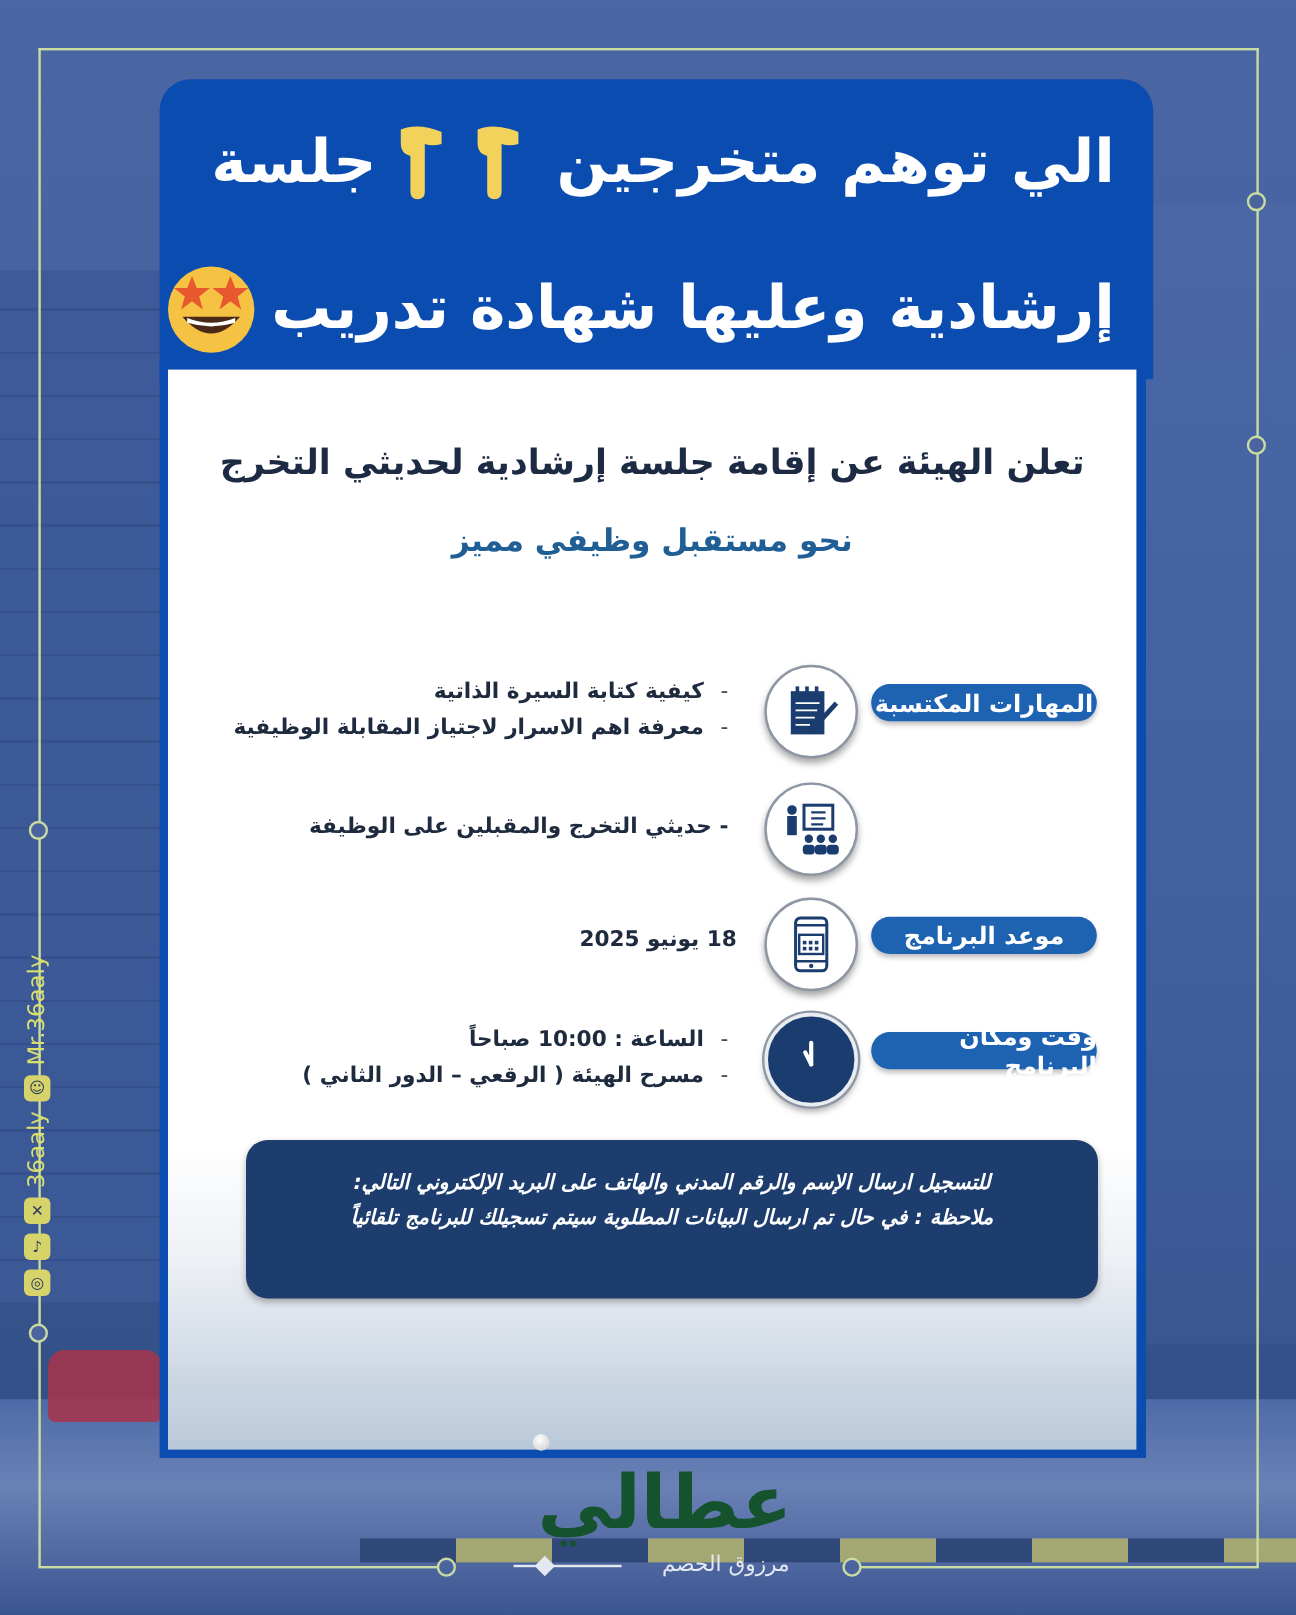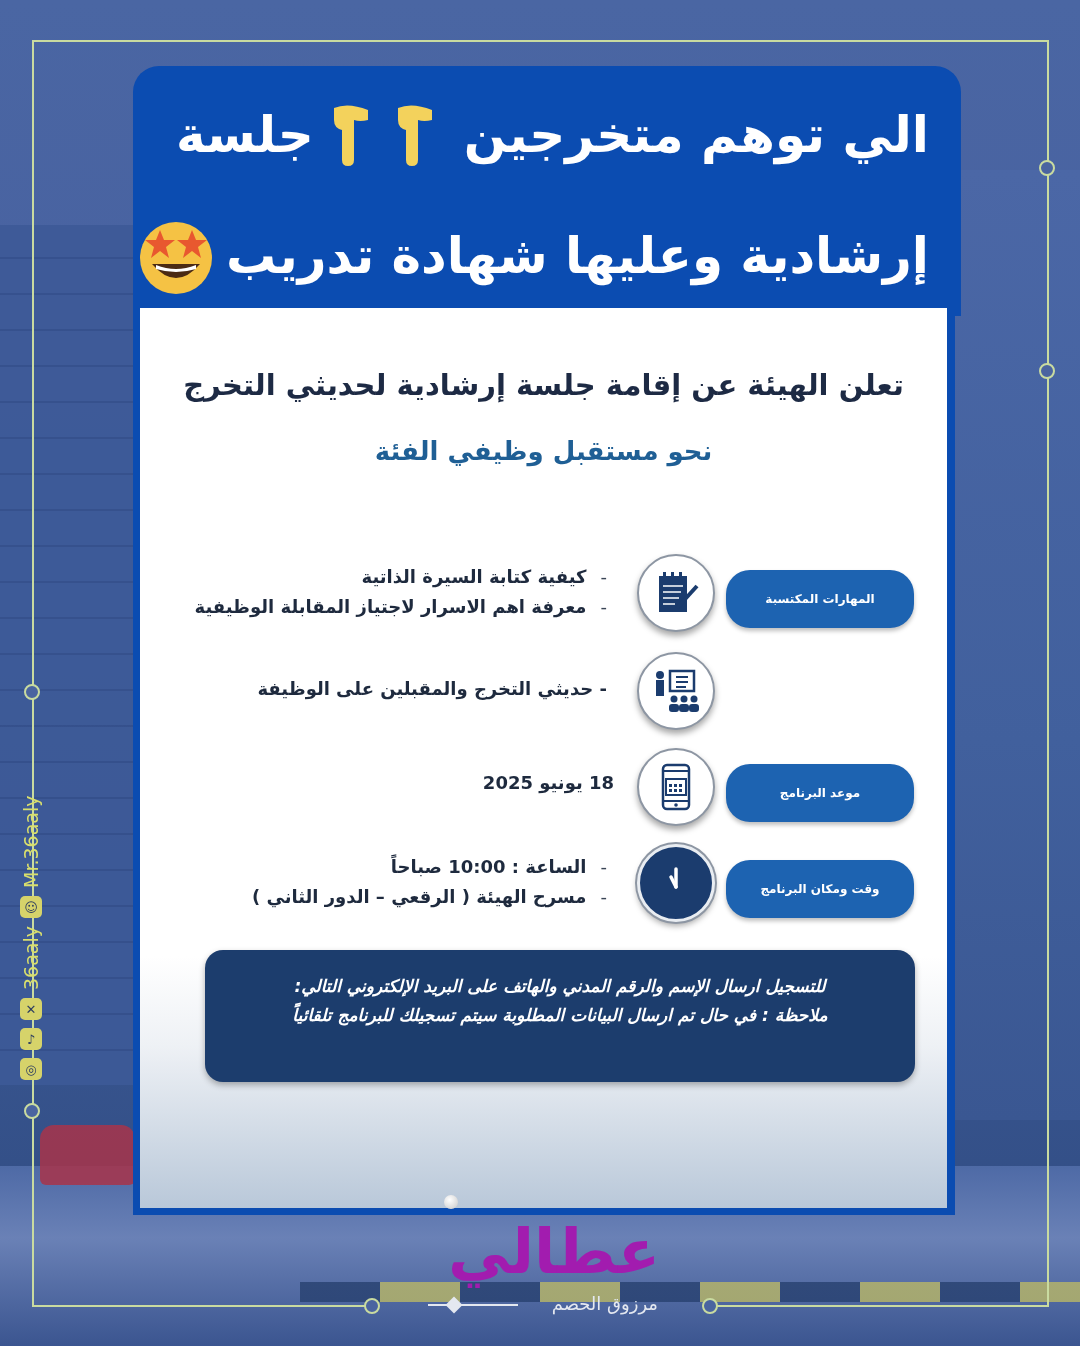--- a/index.html
+++ b/index.html
@@ -89,23 +89,23 @@
     .headline {
       position: absolute; left: 0; top: 60px; width: 807px; text-align: center;
       color: #1d2a44; font-weight: bold; font-size: 29px; direction: rtl;
     }
     .subheadline {
       position: absolute; left: 0; top: 128px; width: 807px; text-align: center;
       color: #1f5f95; font-weight: bold; font-size: 26px; direction: rtl;
     }
     .row { position: absolute; left: 0; width: 807px; height: 90px; }
     .pill {
-      position: absolute; right: 33px; top: 20px; width: 188px; height: 58px;
+      position: absolute; right: 33px; top: 20px; width: 188px; height: 31px;
       background: #1d63b1; border-radius: 24px; color: #fff;
-      font-weight: bold; font-size: 12px; direction: rtl;
+      font-weight: bold; font-size: 20px; direction: rtl;
       display: flex; align-items: center; justify-content: center;
       box-shadow: 0 3px 4px rgba(0,0,0,0.25);
     }
     .icon-circle {
       position: absolute; right: 232px; top: 4px; width: 78px; height: 78px;
       border-radius: 50%; background: #ffffff; border: 2px solid #8d96a3;
       box-shadow: 0 4px 6px rgba(0,0,0,0.35);
       display: flex; align-items: center; justify-content: center;
     }
     .icon-circle.dark { background: #1b3c6e; border: 3px solid #e9edf2; box-shadow: 0 0 0 2px #8d96a3, 0 4px 6px rgba(0,0,0,0.35); }
@@ -126,21 +126,21 @@
     .reg-email { font-size: 21px; direction: ltr; line-height: 30px; font-family: "Liberation Sans", sans-serif; }
     .pearl {
       position: absolute; left: 304px; top: 887px; width: 14px; height: 14px; border-radius: 50%;
       background: radial-gradient(circle at 40% 35%, #ffffff, #c8c8c8);
     }
     
     .logo {
       position: absolute; left: 420px; top: 1215px; width: 240px; height: 100px; text-align: right;
     }
     .logo-main {
-      position: absolute; right: 0; top: 0; font-size: 62px; font-weight: bold; color: #a21caf;
+      position: absolute; right: 0; top: 0; font-size: 62px; font-weight: bold; color: #14532d;
       direction: rtl; letter-spacing: -2px;
     }
     .logo-sub {
       position: absolute; right: 2px; top: 78px; font-size: 18px; color: #e4e8f0; direction: rtl;
     }
     .logo-deco {
       position: absolute; left: 8px; top: 89px; width: 90px; height: 2px; background: #e4e8f0;
     }
     .logo-diamond {
       position: absolute; left: 28px; top: 84px; width: 12px; height: 12px; background: #e4e8f0; transform: rotate(45deg);
@@ -201,21 +201,21 @@
         <path d="M16 48 q24 28 48 0 z" fill="#4a2a14"></path>
         <path d="M20 49 q20 8 40 0 v4 q-20 6-40 0 z" fill="#ffffff"></path>
       </svg>
     </span>
   </div>
 </div>
 
 <div class="card-border"></div>
 <div class="card">
   <div class="headline">تعلن الهيئة عن إقامة جلسة إرشادية لحديثي التخرج</div>
-  <div class="subheadline">نحو مستقبل وظيفي الفئة</div>
+  <div class="subheadline">نحو مستقبل وظيفي مميز</div>
 
   <div class="row" style="top:242px;">
     <div class="pill">المهارات المكتسبة</div>
     <div class="icon-circle">
       <svg width="50" height="50" viewBox="0 0 50 50">
         <rect x="8" y="8" width="28" height="36" fill="#1b3c6e"></rect>
         <rect x="12" y="4" width="3" height="8" fill="#1b3c6e"></rect>
           <rect x="20" y="4" width="3" height="8" fill="#1b3c6e"></rect>
           <rect x="28" y="4" width="3" height="8" fill="#1b3c6e"></rect>
         <g stroke="#ffffff" stroke-width="1.5">

